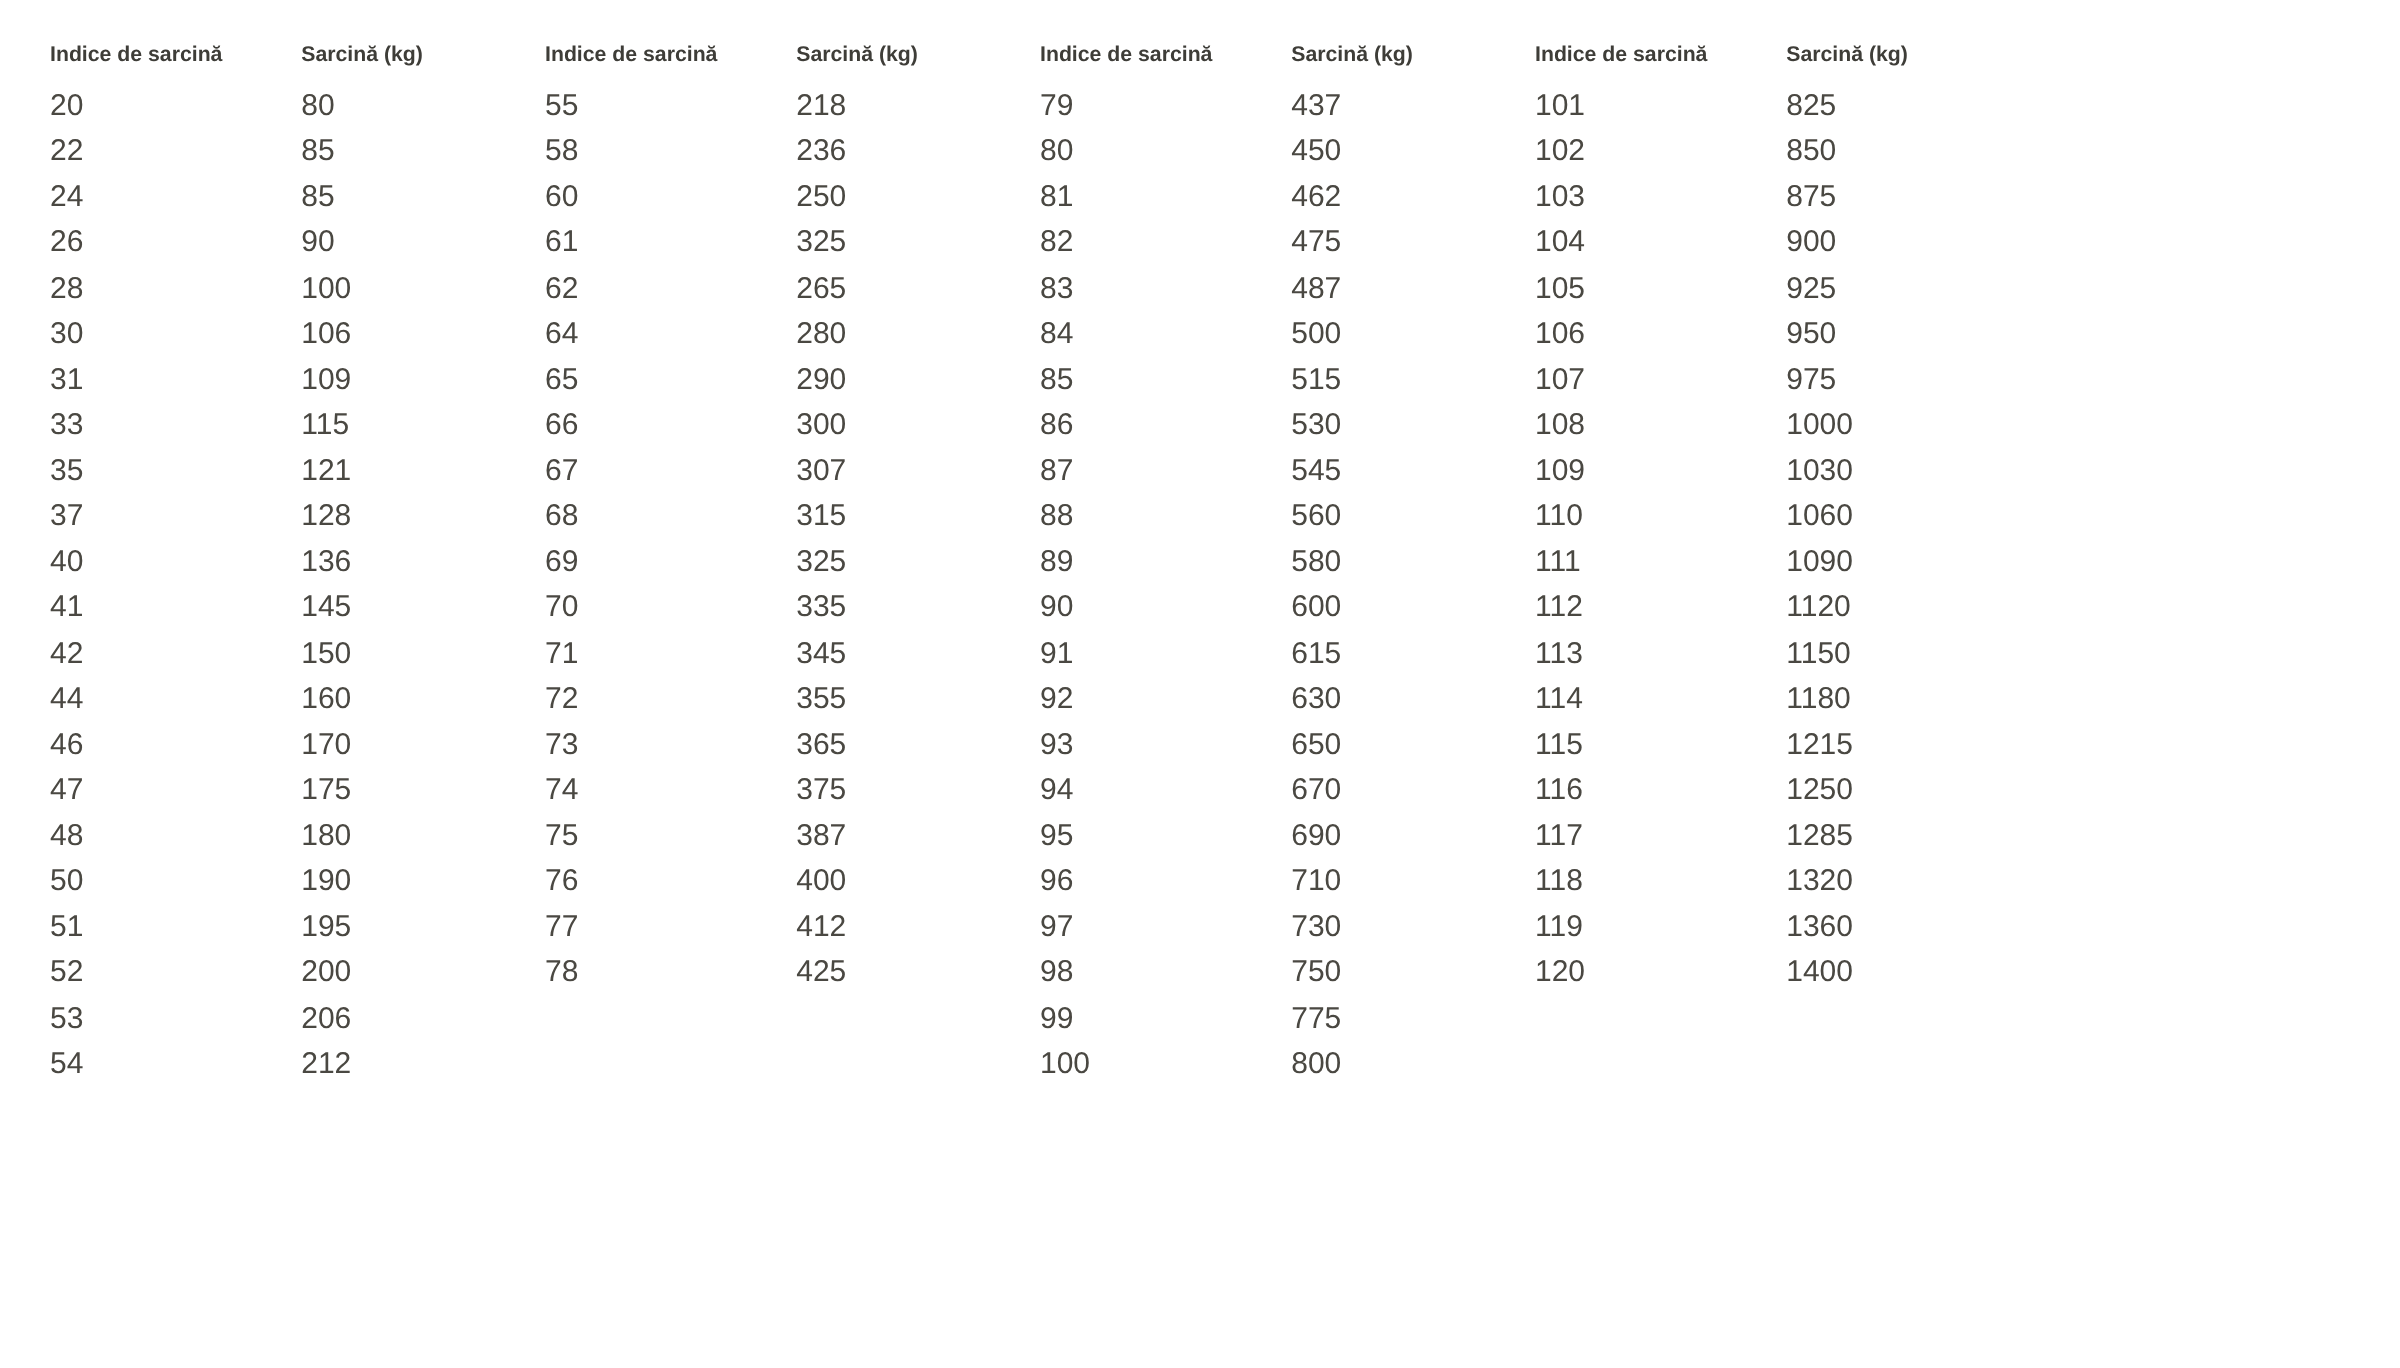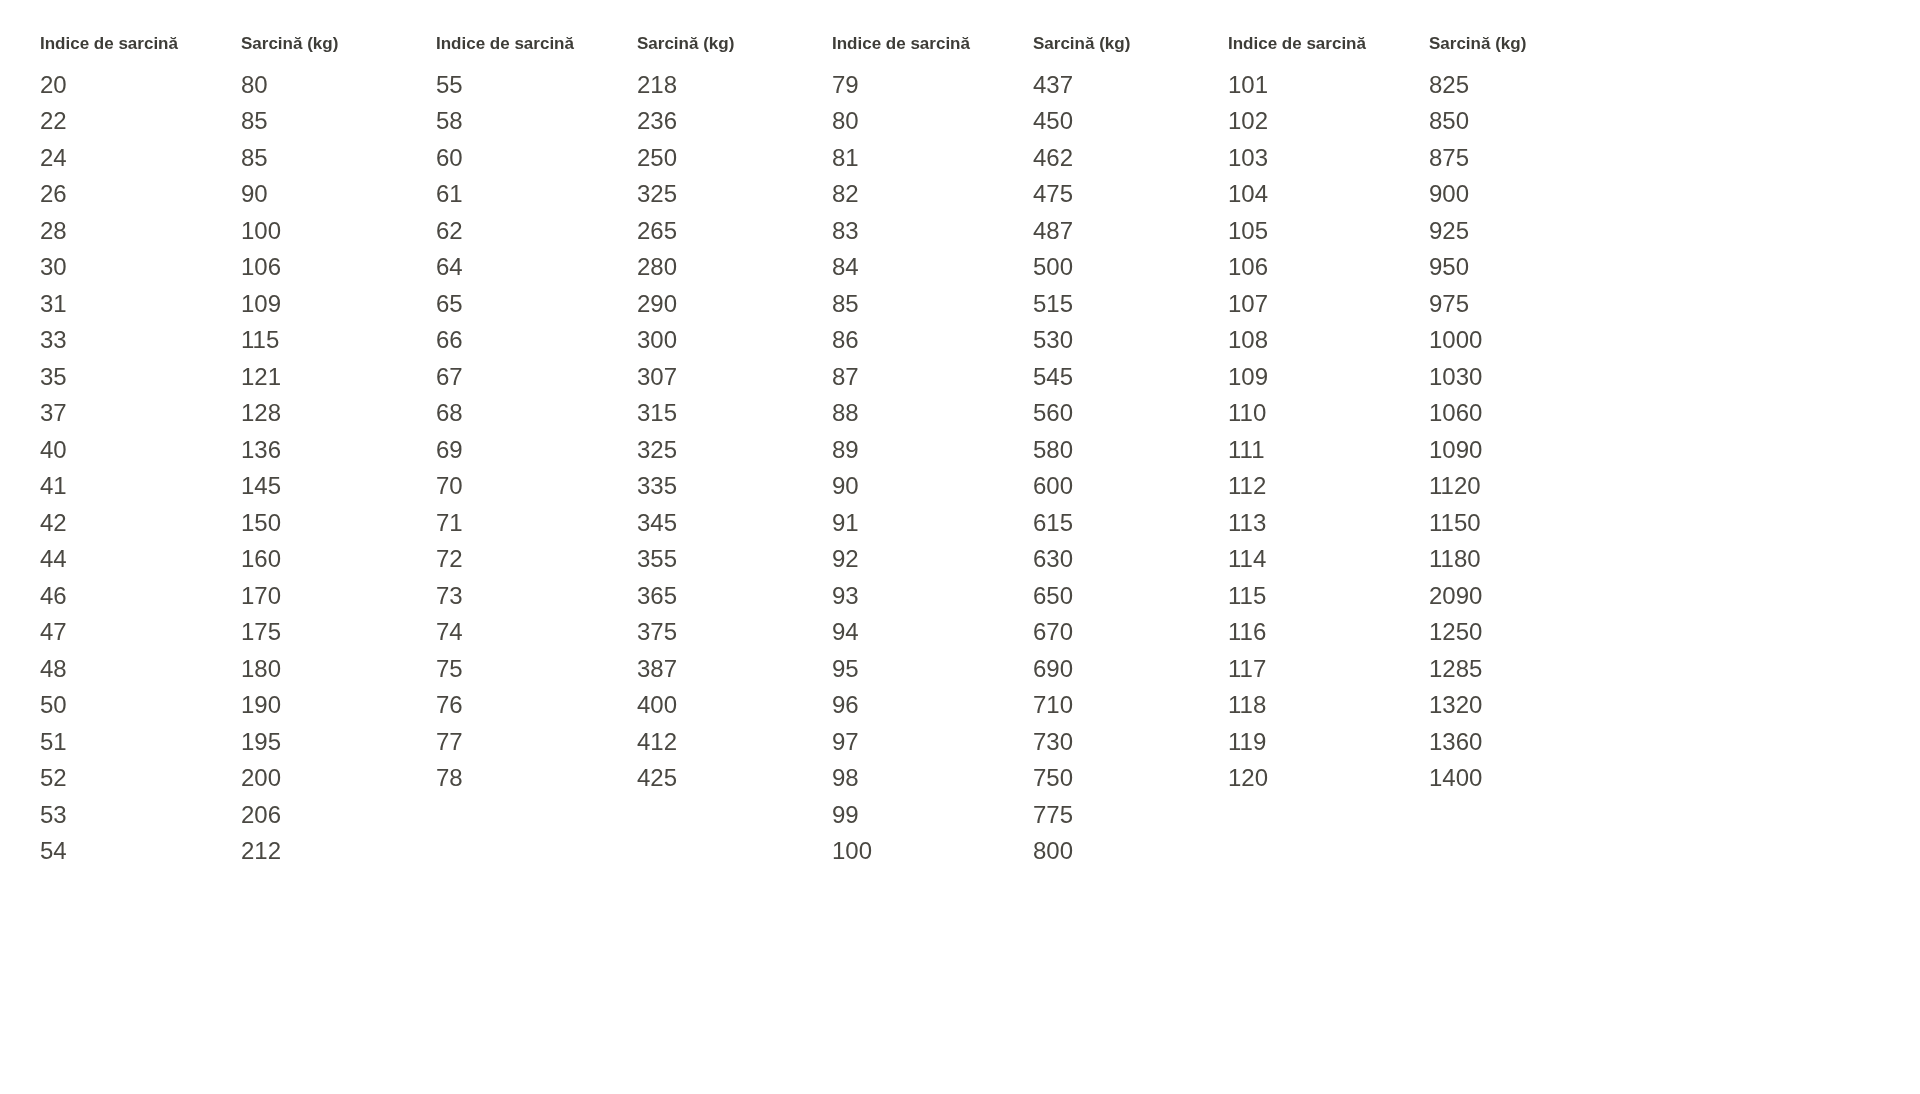--- a/index.html
+++ b/index.html
@@ -391,21 +391,21 @@
         <div class="row data">
           <div class="cell index">113</div>
           <div class="cell load">1150</div>
         </div>
         <div class="row data">
           <div class="cell index">114</div>
           <div class="cell load">1180</div>
         </div>
         <div class="row data">
           <div class="cell index">115</div>
-          <div class="cell load">2090</div>
+          <div class="cell load">1215</div>
         </div>
         <div class="row data">
           <div class="cell index">116</div>
           <div class="cell load">1250</div>
         </div>
         <div class="row data">
           <div class="cell index">117</div>
           <div class="cell load">1285</div>
         </div>
         <div class="row data">

